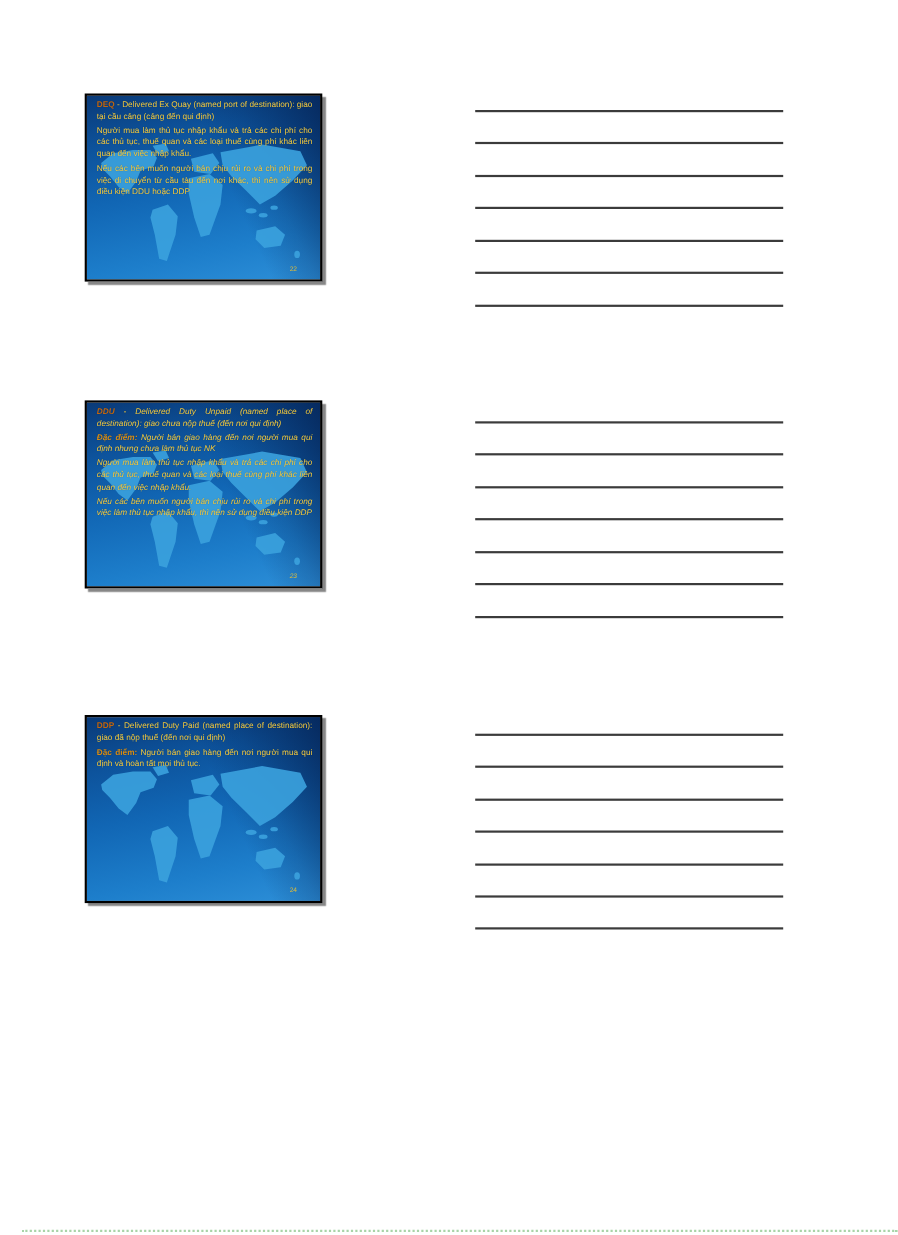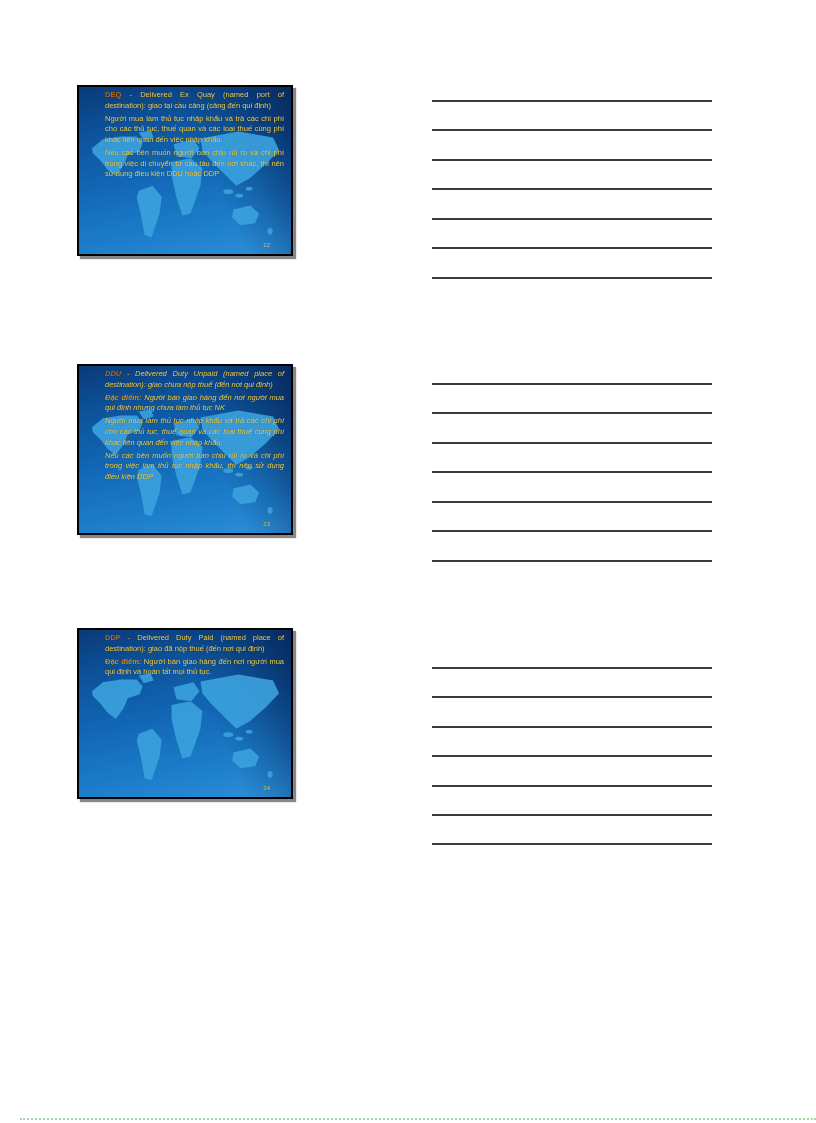--- a/index.html
+++ b/index.html
@@ -19,29 +19,29 @@
     width:212px;height:167px;
     border:2px solid #000;
     box-shadow:3px 3px 1px rgba(70,70,70,0.65);
     background:
       linear-gradient(245deg, rgba(6,40,92,0.95) 0%, rgba(6,40,92,0.25) 28%, rgba(6,40,92,0) 42%),
       linear-gradient(168deg, #0a3a78 0%, #0d539c 24%, #1166b4 48%, #1d7ecb 78%, #2d8fd8 100%);
     overflow:hidden;
   }
   .slide-1{top:85px;}
   .slide-2{top:364px;font-style:italic;}
-  .slide-3{top:628px;}
+  .slide-3{top:650px;}
 
   .map{
     position:absolute;inset:0;width:100%;height:100%;
     opacity:0.9;
   }
   .slide-body{
     position:relative;
-    padding:3px 7px 0 26px;
+    padding:3px 7px 0 9px;
     font-size:7.5px;
     line-height:10.6px;
     text-align:justify;
     color:var(--body-text,#f3cb3f);
     z-index:2;
     text-shadow:0 0 1px rgba(0,20,60,0.35);
   }
   .slide-body p{margin:0 0 2.5px 0;}
   .kw{color:var(--keyword,#c2660d);font-weight:bold;}
   .blabel{color:var(--label,#d68c12);font-weight:bold;}

